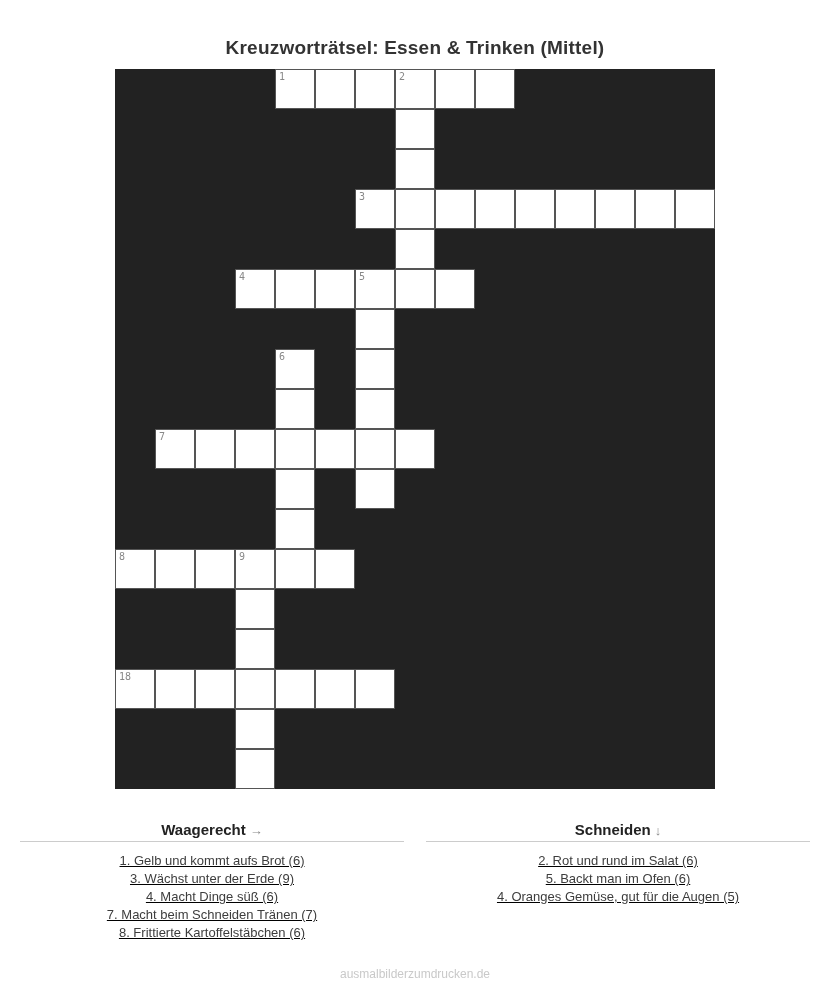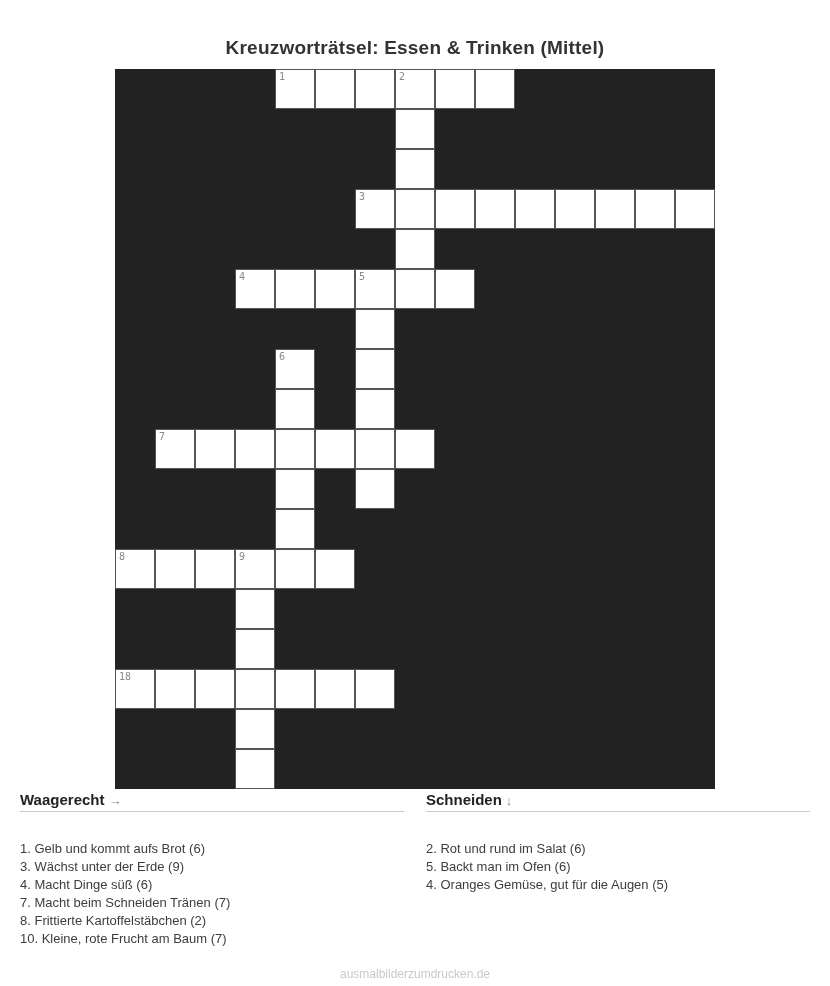--- a/index.html
+++ b/index.html
@@ -44,45 +44,47 @@
     top: 1px;
     left: 3px;
     font-family: "DejaVu Sans Mono", monospace;
     font-size: 10px;
     color: var(--cell-num-color, #888888);
     line-height: 11px;
   }
   .clues {
     position: absolute;
     left: 20px;
-    top: 791px;
+    top: 821px;
     width: 790px;
     display: flex;
     gap: 22px;
+    text-align: center;
   }
   .clue-col { flex: 1 1 0; }
   .clue-head {
     margin: 0;
     font-size: 15px;
     font-weight: bold;
     color: var(--heading-color, #222222);
     line-height: 17px;
     padding-bottom: 2px;
     border-bottom: 1px solid var(--divider-color, #cccccc);
   }
   .clue-head .arrow {
     font-weight: normal;
     font-size: 13px;
     color: var(--arrow-color, #888888);
     margin-left: 4px;
   }
   .clue-list {
-    margin: 28px 0 0 0;
+    margin: 10px 0 0 0;
     padding: 0;
     list-style: none;
+    text-decoration: underline;
   }
   .clue-list li {
     font-size: 13px;
     line-height: 18px;
     color: var(--clue-color, #3d3d3d);
   }
   .footer {
     position: absolute;
     top: 967px;
     left: 0;
@@ -178,22 +180,21 @@
     </div>
 
   <div class="clues">
     <div class="clue-col">
       <h2 class="clue-head"><span>Waagerecht</span><span class="arrow">→</span></h2>
       <ul class="clue-list" id="across-list">
           <li>1. Gelb und kommt aufs Brot (6)</li>
           <li>3. Wächst unter der Erde (9)</li>
           <li>4. Macht Dinge süß (6)</li>
           <li>7. Macht beim Schneiden Tränen (7)</li>
-          <li>8. Frittierte Kartoffelstäbchen (2)</li>
-          <li>10. Kleine, rote Frucht am Baum (7)</li>
+          <li>8. Frittierte Kartoffelstäbchen (6)</li>
         </ul>
     </div>
     <div class="clue-col">
       <h2 class="clue-head"><span>Schneiden</span><span class="arrow">↓</span></h2>
       <ul class="clue-list" id="down-list">
           <li>2. Rot und rund im Salat (6)</li>
           <li>5. Backt man im Ofen (6)</li>
           <li>4. Oranges Gemüse, gut für die Augen (5)</li>
         </ul>
     </div>

